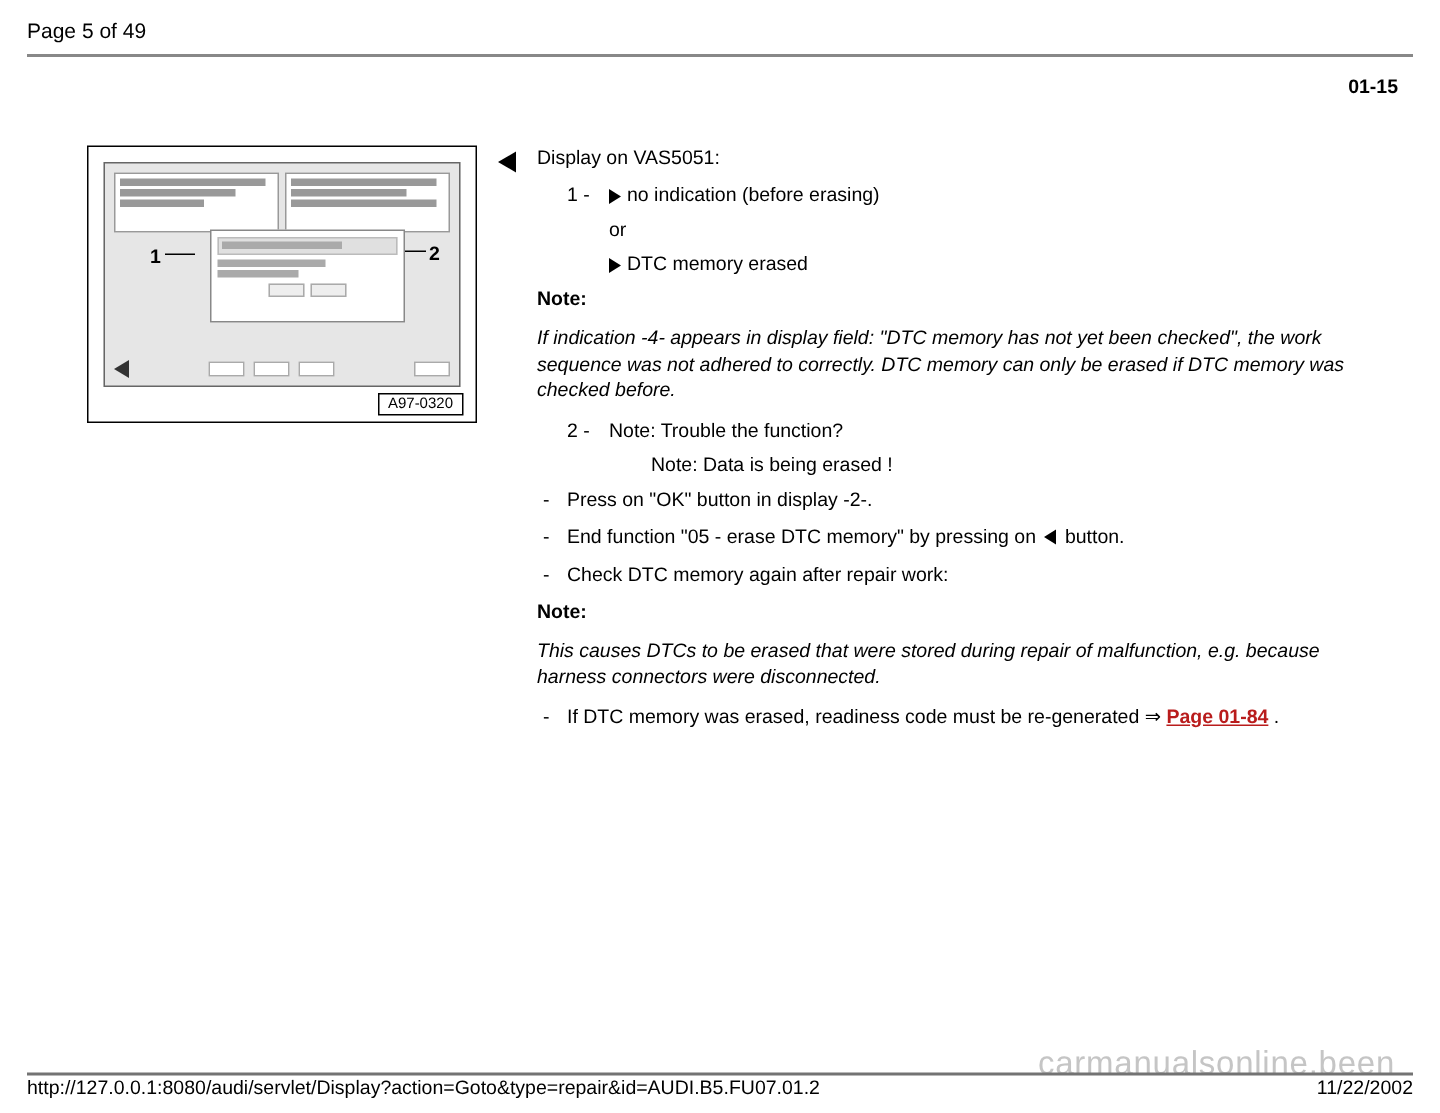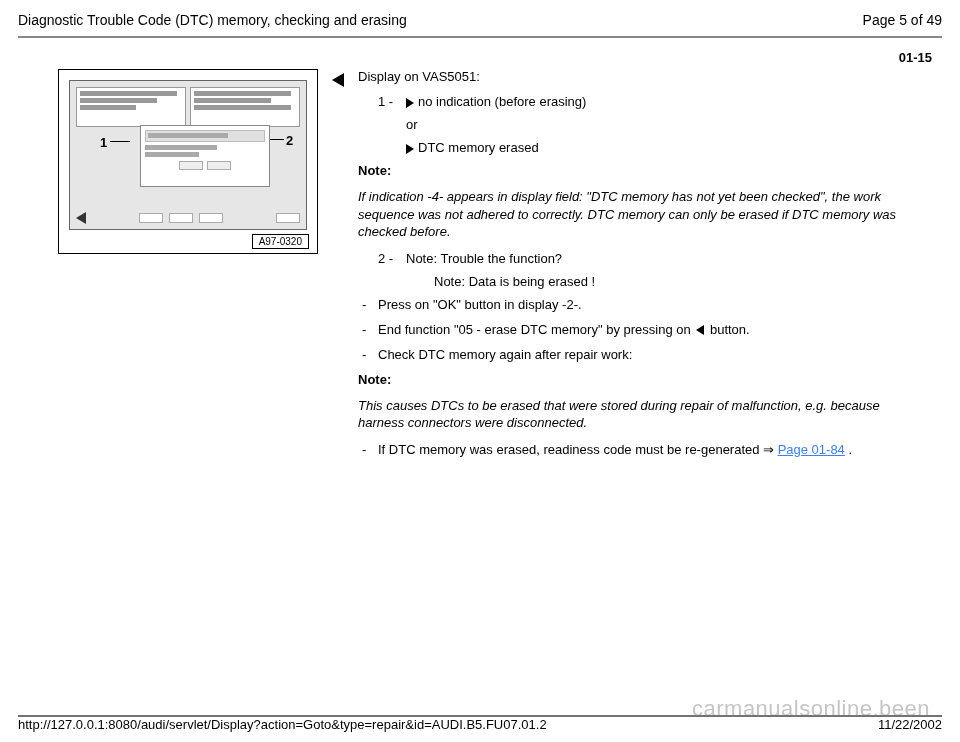--- a/index.html
+++ b/index.html
@@ -33,21 +33,21 @@
     hr.rule {
       border: none;
       border-top: 2px solid #888;
       margin-top: 6px;
       margin-bottom: 12px;
     }
     .section-number {
       text-align: right;
       font-weight: bold;
       font-size: 13px;
-      margin-bottom: 4px;
+      margin-bottom: 32px;
       padding-right: 10px;
     }
     .content-row {
       display: flex;
       align-items: flex-start;
       gap: 14px;
       padding-left: 40px;
     }
     .figure-col {
       flex: 0 0 auto;
@@ -221,23 +221,24 @@
     .dash-item {
       display: flex;
       gap: 6px;
       margin-bottom: 10px;
       padding-left: 4px;
     }
     .dash-mark {
       flex: 0 0 10px;
     }
     .link {
-      color: #3b82f6;
+      color: #b91c1c;
       text-decoration: underline;
       cursor: pointer;
+      font-weight: bold;
     }
     .footer {
       position: absolute;
       bottom: 10px;
       left: 18px;
       right: 18px;
       border-top: 2px solid #737373;
       padding-top: 0;
       display: flex;
       justify-content: space-between;
@@ -251,21 +252,20 @@
       color: rgba(140,140,140,0.5);
       font-weight: normal;
       letter-spacing: 0.5px;
       pointer-events: none;
     }
   </style>
 </head>
 <body>
 
 <div class="header">
-  <span class="header-title">Diagnostic Trouble Code (DTC) memory, checking and erasing</span>
   <span class="header-page">Page 5 of 49</span>
 </div>
 <hr class="rule">
 
 <div class="section-number">01-15</div>
 
 <div class="content-row">
 
   <div class="figure-col">
     <div class="figure-box">

